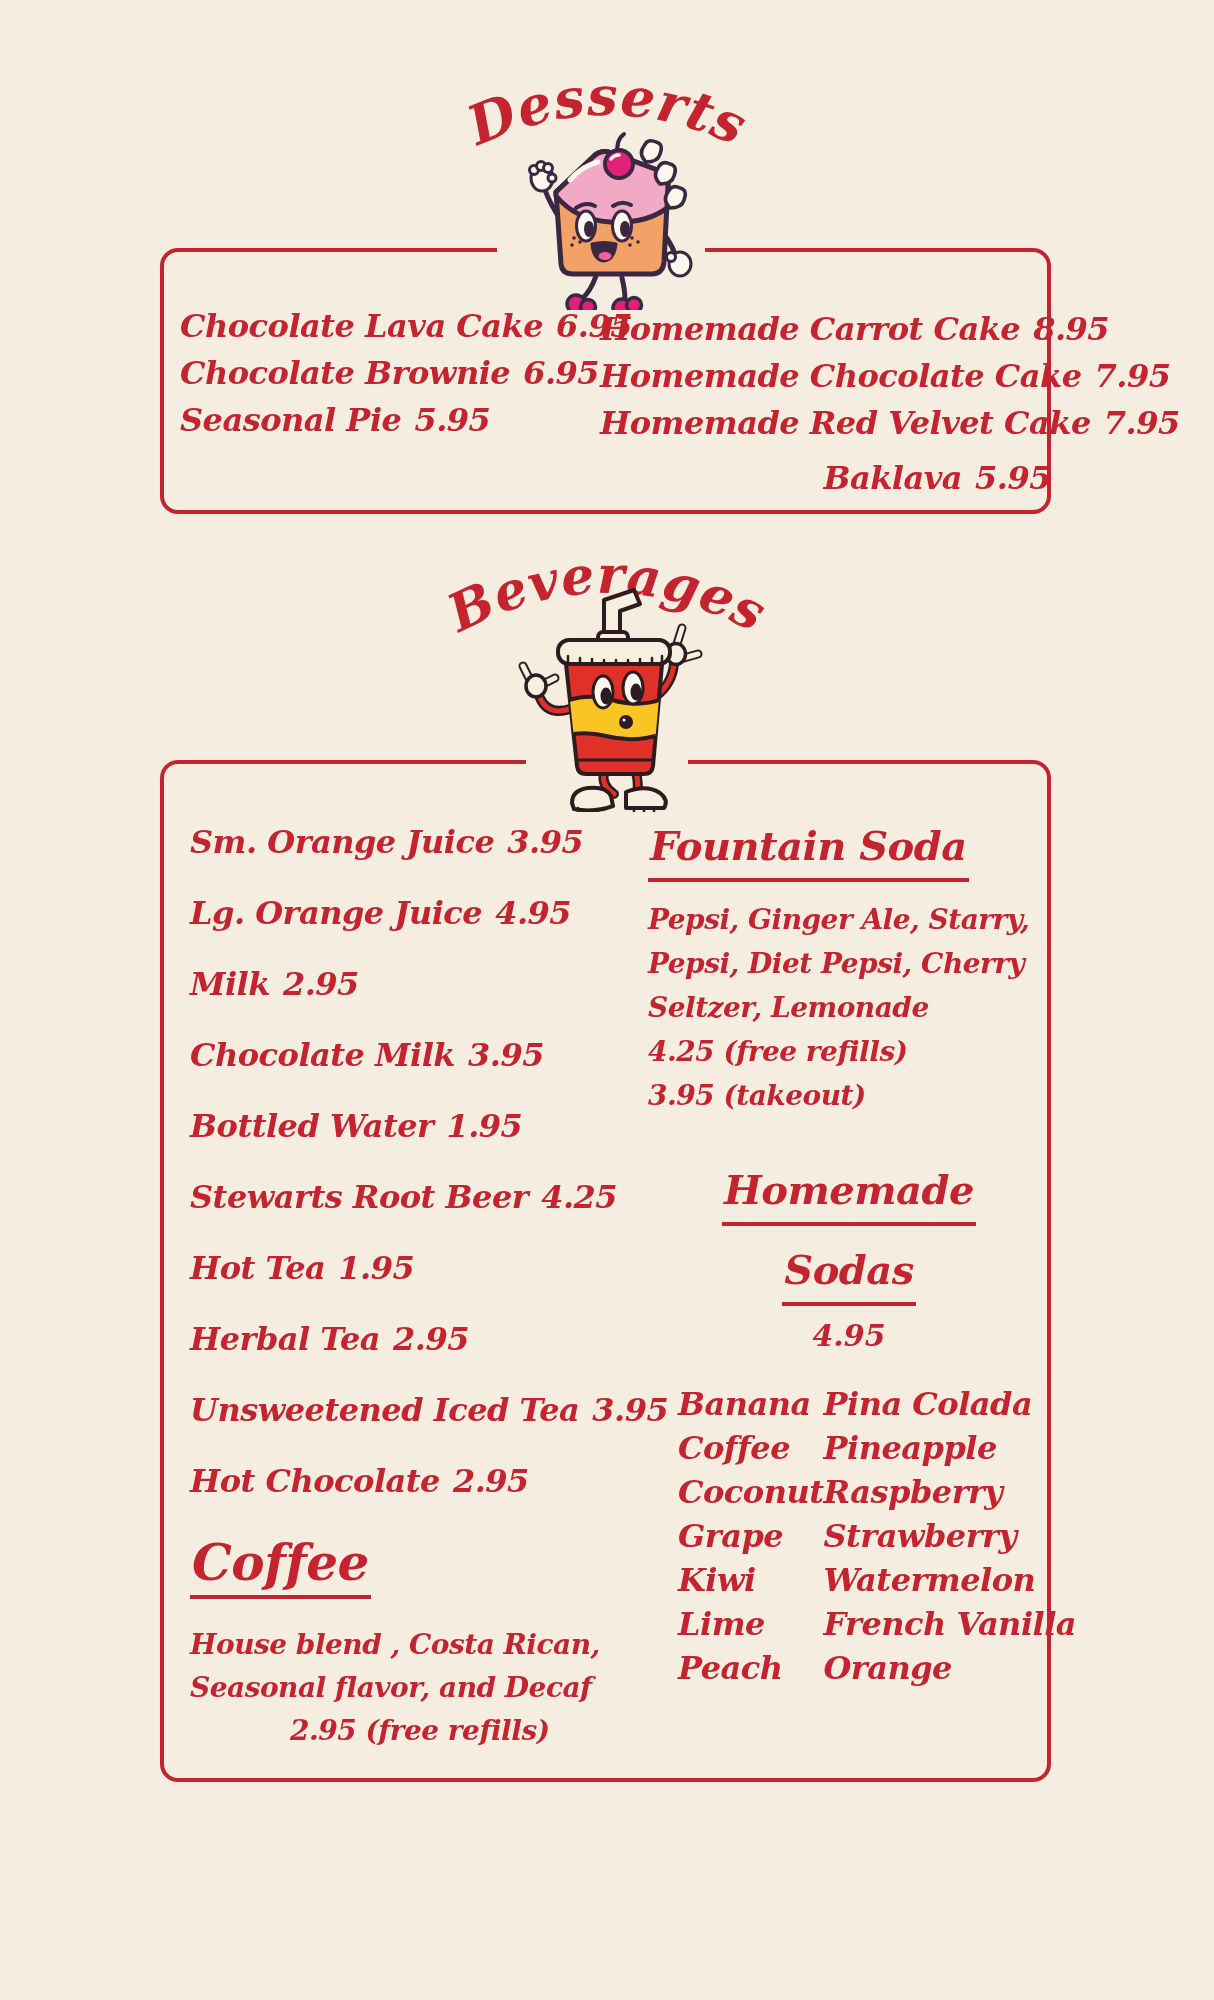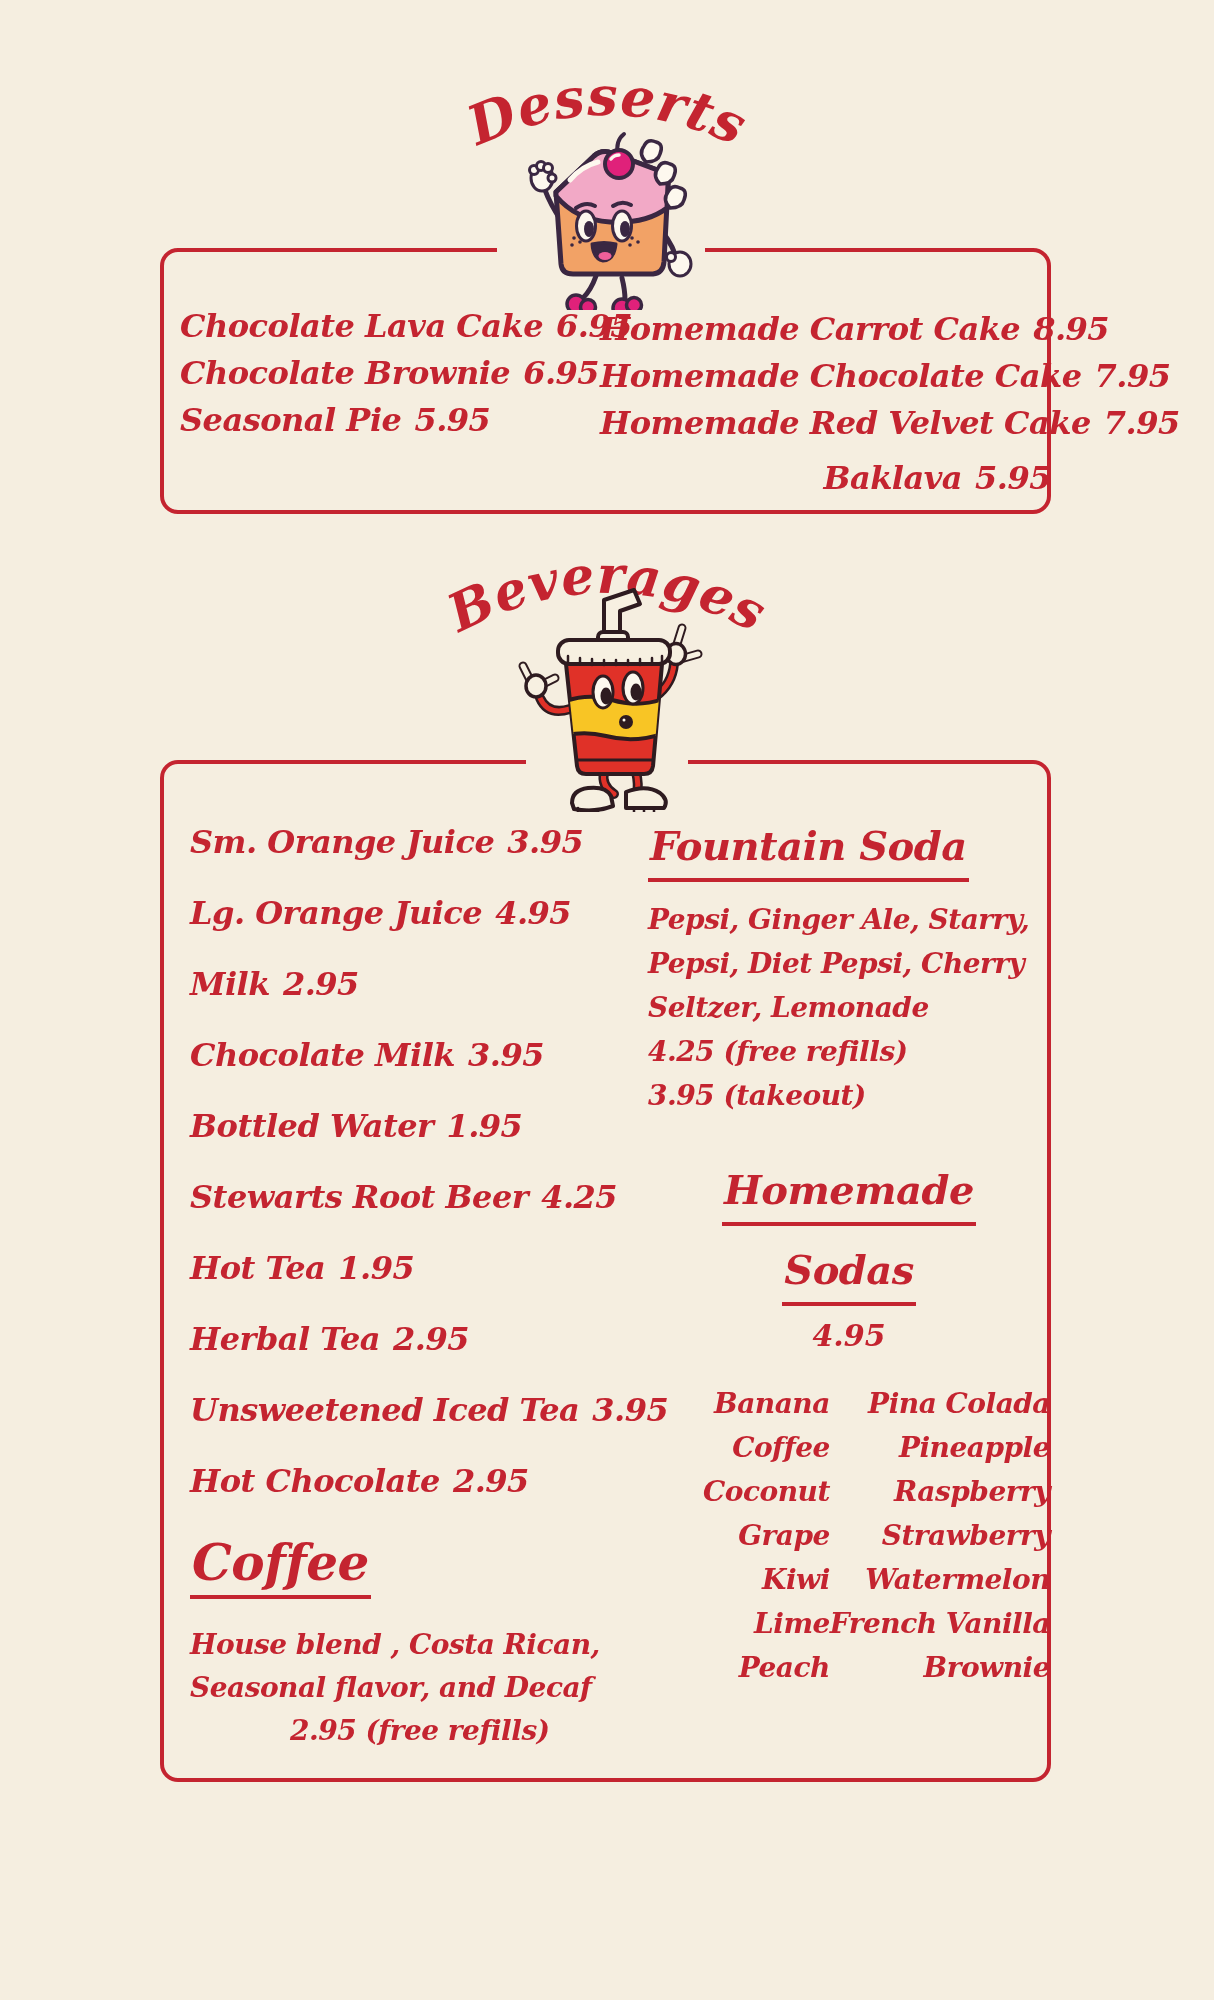--- a/index.html
+++ b/index.html
@@ -46,21 +46,21 @@
     display:inline-block;font-size:40px;line-height:56px;
     border-bottom:4px solid var(--red);padding:0 2px 4px 2px;letter-spacing:-0.5px;
   }
   .head-fountain{margin-bottom:16px;}
   .desc-line{font-size:28px;line-height:44px;letter-spacing:-0.5px;white-space:nowrap;}
   .homemade-block{margin-top:44px;text-align:center;}
   .head-sodas{margin-top:16px;}
   .sodas-price{font-size:30px;line-height:36px;margin-top:12px;}
   .flavors{display:flex;margin-top:28px;text-align:left;}
   .flavor-col1{width:197px;padding-left:30px;box-sizing:border-box;}
-  .flavor{font-size:28px;line-height:44px;letter-spacing:-0.5px;white-space:nowrap;text-align:right;}
+  .flavor{font-size:32px;line-height:44px;letter-spacing:-0.5px;white-space:nowrap;}
   .coffee-block{margin-top:34px;}
   .head-coffee{font-size:50px;}
   .coffee-lines{margin-top:24px;}
   .coffee-line{font-size:28px;line-height:43px;letter-spacing:-0.5px;white-space:nowrap;}
   .coffee-price{padding-left:100px;}
 </style>
 </head>
 <body>
 
 <div class="page">
@@ -273,19 +273,19 @@
           <div class="flavor">Lime</div>
           <div class="flavor">Peach</div>
         </div>
         <div class="flavor-col2">
           <div class="flavor">Pina Colada</div>
           <div class="flavor">Pineapple</div>
           <div class="flavor">Raspberry</div>
           <div class="flavor">Strawberry</div>
           <div class="flavor">Watermelon</div>
           <div class="flavor">French Vanilla</div>
-          <div class="flavor">Brownie</div>
+          <div class="flavor">Orange</div>
         </div>
       </div>
     </div>
   </div>
 
 </div>
 
 </body></html>

